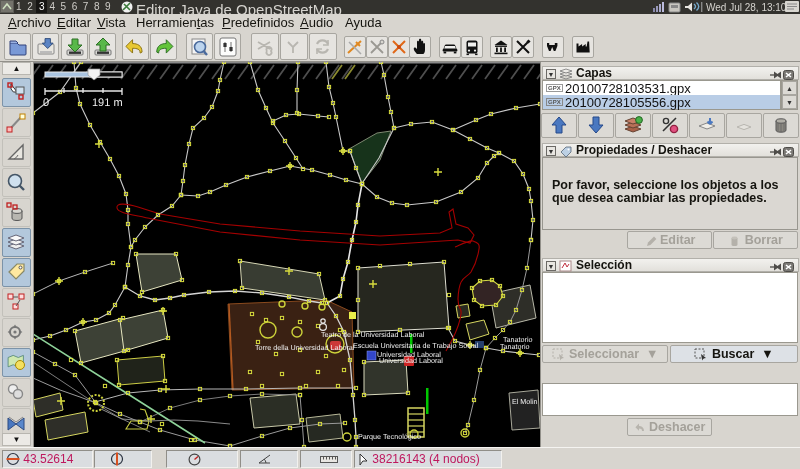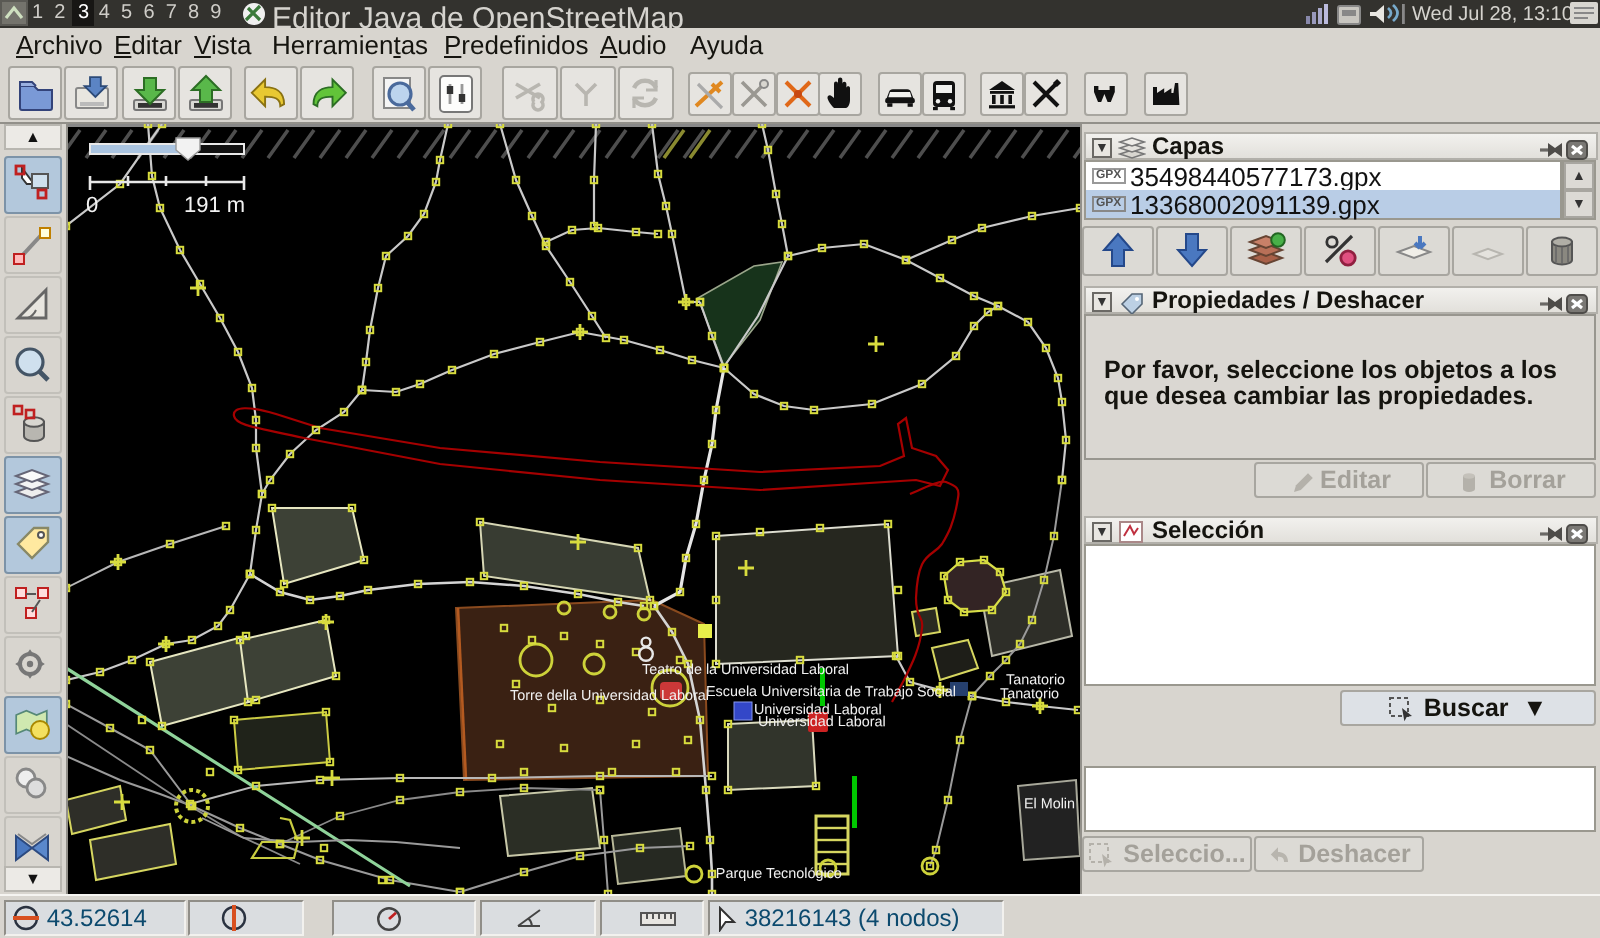--- a/index.html
+++ b/index.html
@@ -19,21 +19,21 @@
 .parrow{position:absolute;left:2px;width:29px;height:13px;background:#eceae6;border:1px solid #b8b6b0;color:#111;text-align:center;font-size:8px;line-height:12px}
 #map{position:absolute;left:34px;top:62px;width:506px;height:385px;background:#000}
 #panels{position:absolute;left:540px;top:62px;width:260px;height:385px;background:#d8d5cf;border-left:1px solid #92908a}
 .phead{position:absolute;left:1px;width:257px;height:14px;background:linear-gradient(#f2f1ee,#e2e0db);border:1px solid #b2b0aa;font-weight:bold;font-size:12px;color:#15140f}
 .phead .ttl{position:absolute;left:33px;top:-1px}
 .collapse{position:absolute;left:3px;top:2px;width:10px;height:10px;border:1px solid #6b6965;background:#e8e6e1;font-size:7px;line-height:9px;text-align:center;color:#333}
 .whitebox{position:absolute;background:#fff;border:1px solid #9a988f}
 .btn{position:absolute;height:18px;background:#dcdad5;border:1px solid #a8a6a0;border-radius:2px;font-size:12.5px;font-weight:bold;color:#a4a19a;text-align:center;line-height:16px}
 .btn.en{color:#15140f}
 #status{position:absolute;left:0;top:447px;width:800px;height:22px;background:#d8d5cf;border-top:1px solid #f5f4f1}
-.sfield{position:absolute;top:2px;height:18px;background:#dadde0;border:1px solid #908e88;border-right-color:#f2f1ee;border-bottom-color:#f2f1ee;font-size:12px;color:#0c4a6e;line-height:16px}
+.sfield{position:absolute;top:2px;height:18px;background:#dadde0;border:1px solid #908e88;border-right-color:#f2f1ee;border-bottom-color:#f2f1ee;font-size:12px;color:#be185d;line-height:16px}
 </style></head>
 <body>
 <div id="taskbar">
     <svg width="14" height="14" style="position:absolute;left:0;top:0">
       <rect width="14" height="13" fill="#5a5954"></rect>
       <rect x="1" y="1" width="12" height="11" fill="#74736c"></rect>
       <path d="M3 9 l4 -5 4 5" stroke="#cfe0c0" fill="none" stroke-width="1.6"></path>
     </svg>
     <span class="nums">1 2 3 4 5 6 7 8 9</span>
     <span style="position:absolute;left:36px;top:0;width:11px;height:13px;background:#171614"></span>
@@ -657,25 +657,25 @@
           <path d="M5 1.5 l3.5 2.5 3.5 -2.5 v7 l-3.5 -2.5 -3.5 2.5 z" fill="#4e4c49"></path>
         </svg></span>
       <span style="position:absolute;left:240px;top:2px"><svg width="11" height="10">
           <rect x="0.5" y="0.5" width="10" height="9" rx="2" fill="#7a7874" stroke="#4e4c49"></rect>
           <path d="M3 3 l5 4 M8 3 l-5 4" stroke="#fff" stroke-width="1.6"></path>
         </svg></span>
     </div>
 <div class="whitebox" style="left:1px;top:18px;width:239px;height:30px">
       <div style="position:absolute;left:0;top:0;width:237px;height:14px;font-size:13px;color:#111">
         <span style="position:absolute;left:3px;top:3px;font-size:6px;font-weight:bold;color:#555;border:0.5px solid #999;padding:0 1px">GPX</span>
-        <span style="position:absolute;left:22px;top:0px">35498440577173.gpx</span>
+        <span style="position:absolute;left:22px;top:0px">20100728103531.gpx</span>
       </div>
       <div style="position:absolute;left:0;top:14px;width:237px;height:14px;background:#b9cde6;font-size:13px;color:#111">
         <span style="position:absolute;left:3px;top:3px;font-size:6px;font-weight:bold;color:#555;border:0.5px solid #888;padding:0 1px">GPX</span>
-        <span style="position:absolute;left:22px;top:0px">13368002091139.gpx</span>
+        <span style="position:absolute;left:22px;top:0px">20100728105556.gpx</span>
       </div>
     </div>
 <div style="position:absolute;left:240px;top:18px;width:17px;height:30px;background:#d0cec8;border:1px solid #9a988f">
       <div style="position:absolute;left:0;top:0;width:15px;height:14px;background:#dcdad5;border:1px solid #a8a6a0;font-size:7px;text-align:center;line-height:13px;color:#333">▲</div>
       <div style="position:absolute;left:0;top:14px;width:15px;height:14px;background:#dcdad5;border:1px solid #a8a6a0;font-size:7px;text-align:center;line-height:13px;color:#333">▼</div>
     </div>
 <div style="position:absolute;left:0px;top:51px;width:36px;height:25px;background:#dcdad5;border:1px solid #a8a6a0;border-radius:2px">
       <span style="position:absolute;left:6px;top:0px"><svg width="22" height="22">
           <path d="M11 3 l7 8 h-4 v8 h-6 v-8 h-4 z" fill="#4a78c0" stroke="#24488a"></path>
         </svg></span>
@@ -754,29 +754,29 @@
       <span style="position:absolute;left:226px;top:2px"><svg width="13" height="10">
           <path d="M1 5 h4" stroke="#6a6865" stroke-width="1.6"></path>
           <path d="M5 1.5 l3.5 2.5 3.5 -2.5 v7 l-3.5 -2.5 -3.5 2.5 z" fill="#4e4c49"></path>
         </svg></span>
       <span style="position:absolute;left:240px;top:2px"><svg width="11" height="10">
           <rect x="0.5" y="0.5" width="10" height="9" rx="2" fill="#7a7874" stroke="#4e4c49"></rect>
           <path d="M3 3 l5 4 M8 3 l-5 4" stroke="#fff" stroke-width="1.6"></path>
         </svg></span>
     </div>
 <div class="whitebox" style="left:1px;top:210px;width:256px;height:71px"></div>
+<div class="btn" style="left:1px;top:283px;width:126px"><svg width="14" height="13" style="vertical-align:-3px">
+        <rect x="1" y="1" width="9" height="9" fill="none" stroke="#b4b1aa" stroke-dasharray="2 1.5"></rect>
+        <path d="M7 6 l5 4 -2.6 0.4 -1.2 2.2 z" fill="#b4b1aa"></path>
+      </svg> Seleccionar &nbsp;▼</div>
 <div class="btn en" style="left:129px;top:283px;width:128px;background:#dde1e6"><svg width="14" height="13" style="vertical-align:-3px">
         <rect x="1" y="1" width="9" height="9" fill="none" stroke="#555" stroke-dasharray="2 1.5"></rect>
         <path d="M7 6 l5 4 -2.6 0.4 -1.2 2.2 z" fill="#333"></path>
       </svg> Buscar &nbsp;▼</div>
 <div class="whitebox" style="left:1px;top:321px;width:256px;height:33px"></div>
-<div class="btn" style="left:0px;top:356px;width:85px"><svg width="14" height="13" style="vertical-align:-3px">
-        <rect x="1" y="1" width="9" height="9" fill="none" stroke="#b4b1aa" stroke-dasharray="2 1.5"></rect>
-        <path d="M7 6 l5 4 -2.6 0.4 -1.2 2.2 z" fill="#b4b1aa"></path>
-      </svg> Seleccio...</div>
 <div class="btn" style="left:86px;top:356px;width:85px"><svg width="12" height="12" style="vertical-align:-2px">
         <path d="M10 10 c0 -4 -3 -5 -5 -5 v-2.4 l-3.6 3.6 3.6 3.6 v-2.4 c2 0 3 0.6 3 2.6 z" fill="#b8b5ae"></path>
       </svg> Deshacer</div>
   </div>
 <div id="status">
     <div class="sfield" style="left:2px;width:91px;padding-left:3px"><svg width="14" height="14" style="vertical-align:-3px">
         <circle cx="7" cy="7" r="5.5" fill="none" stroke="#2a3240" stroke-width="1.2"></circle>
         <line x1="0.5" y1="7" x2="13.5" y2="7" stroke="#d85020" stroke-width="2"></line>
       </svg> 43.52614</div>
 <div class="sfield" style="left:94px;width:58px;padding-left:15px"><svg width="14" height="14" style="vertical-align:-3px">

